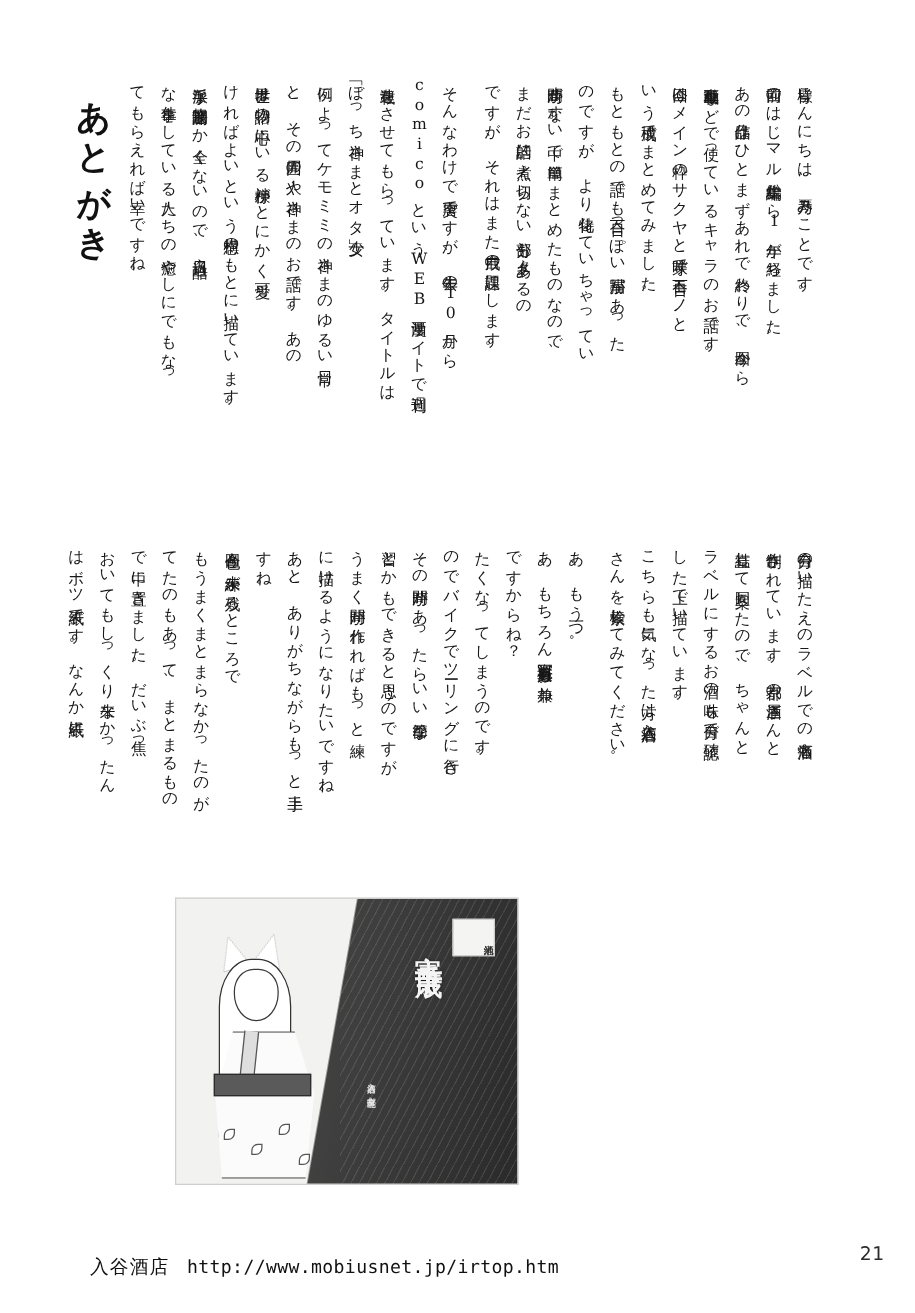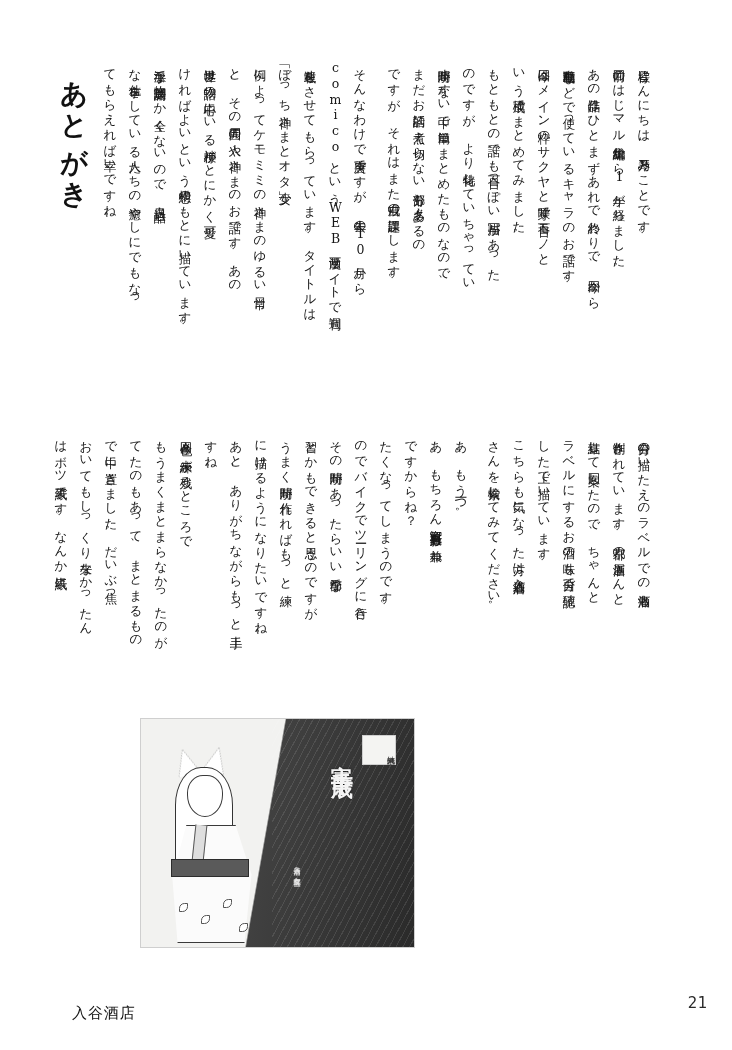--- a/index.html
+++ b/index.html
@@ -294,17 +294,18 @@
       </div>
 
       <div class="art-label-box">純米酒</div>
       <div class="art-brand">富士千歳</div>
       <div class="art-sub">入谷酒店 京都市北区</div>
     </div>
   </div>
 
   <div id="credit">
     <span class="shop">入谷酒店</span>
+    <span class="url">http://www.mobiusnet.jp/irtop.htm</span>
   </div>
 
   <div id="page-number">21</div>
 
 </div>
 
 </body></html>

